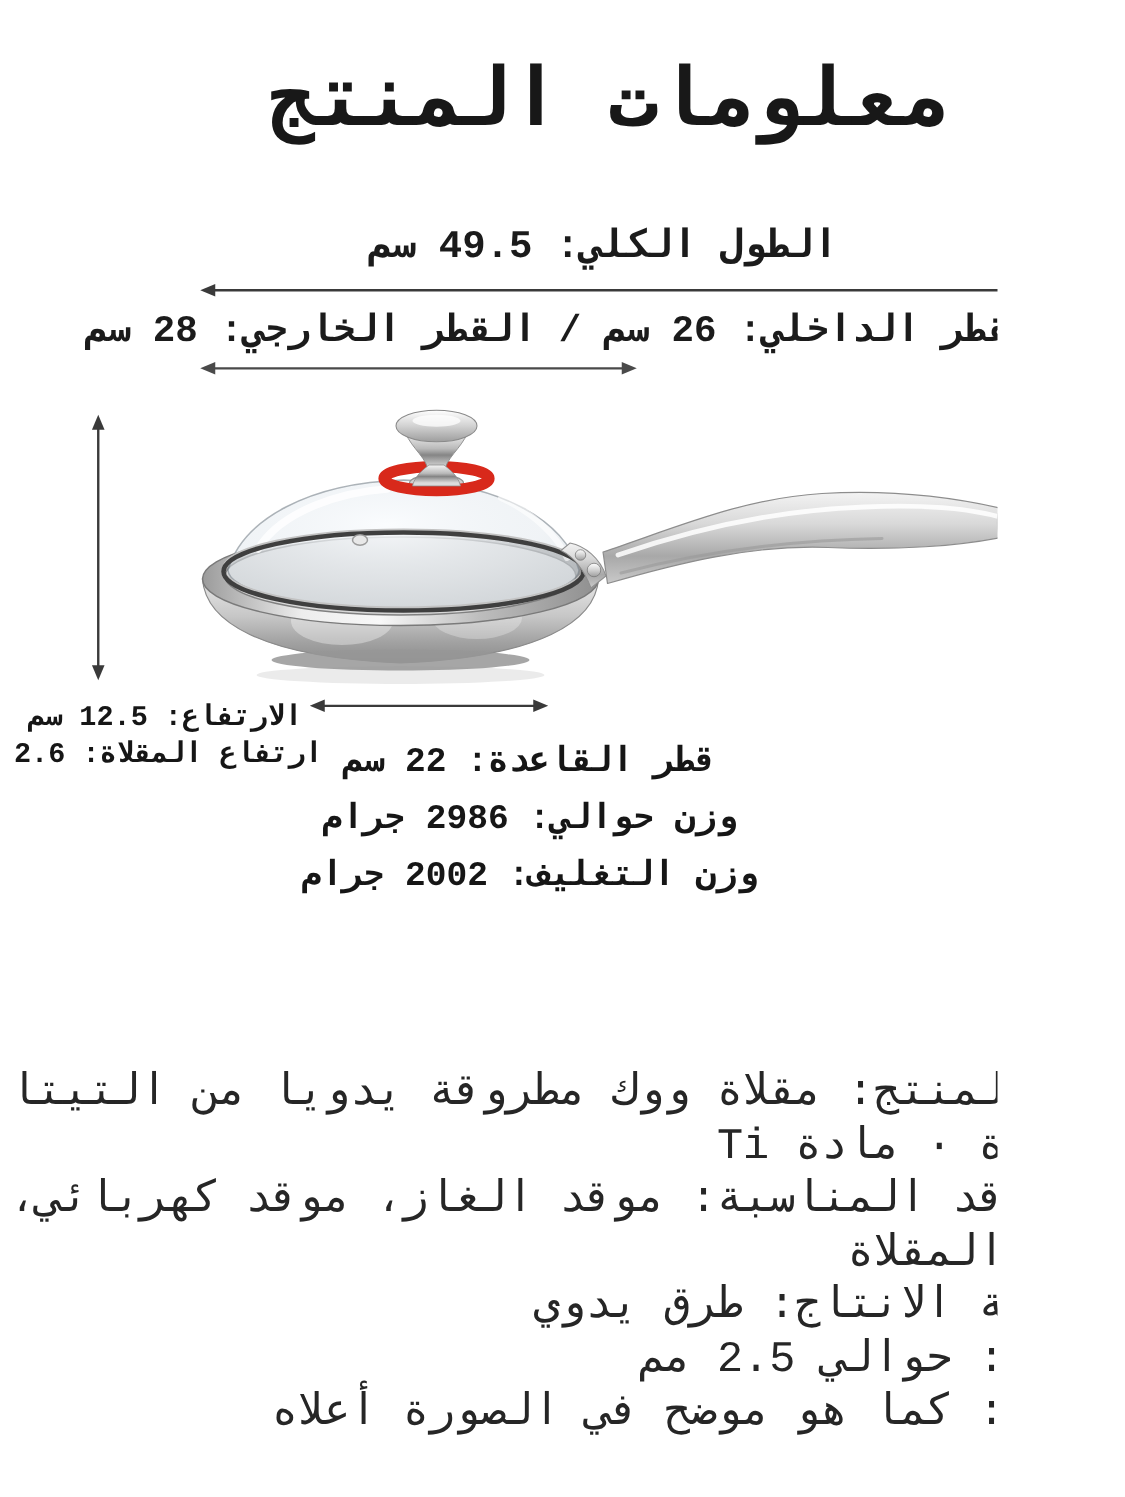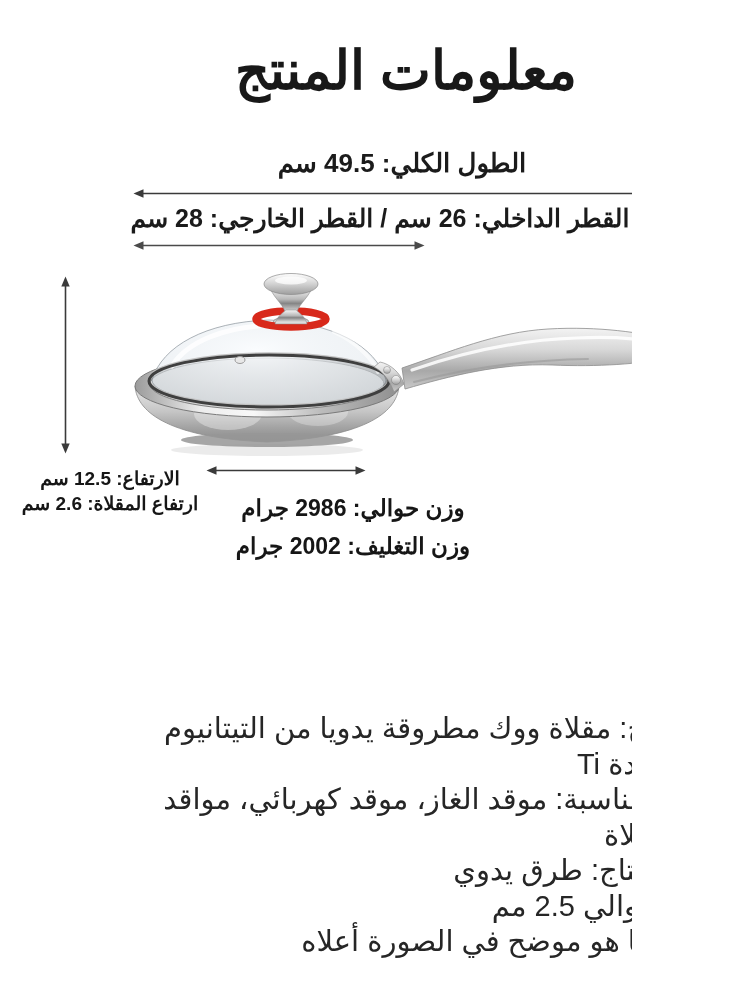--- a/index.html
+++ b/index.html
@@ -1,20 +1,21 @@
 <!DOCTYPE html>
 <html lang="ar"><head>
 <meta charset="utf-8">
 <style>
   html,body{margin:0;padding:0;background:#fff;}
   #page{
     position:relative;width:632px;height:998px;background:#ffffff;
     overflow:hidden;
-    font-family:Liberation Sans, sans-serif;
+    font-family:Liberation Mono, monospace;
     color:#1a1a1a;
+    padding-left:33px;
   }
   .abs{position:absolute;}
   .center-line{position:absolute;left:0;width:750px;text-align:center;}
   .page-title{
     top:24px;font-size:54px;font-weight:800;line-height:92px;color:#181818;
     transform:translateX(31px);letter-spacing:-1px;
   }
   .dim-label{font-weight:700;color:#1b1b1b;white-space:nowrap;}
   .label-total{top:148px;font-size:26px;transform:translateX(27px);}
   .label-diam{top:204px;font-size:25px;transform:translateX(5px);}
@@ -153,20 +154,21 @@
       <polygon points="159.5,6.5 149.5,2.3 149.5,10.7" fill="#3a3a3a"></polygon>
     </svg>
   </div>
 
   <div class="abs left-labels">
     <div>الارتفاع: 12.5 سم</div>
     <div>ارتفاع المقلاة: 2.6 سم</div>
   </div>
 
   <div class="abs weights">
+    <div>قطر القاعدة: 22 سم</div>
     <div>وزن حوالي: 2986 جرام</div>
     <div>وزن التغليف: 2002 جرام</div>
   </div>
 
   <div class="abs details">
 
       <div class="detail-line">اسم المنتج: مقلاة ووك مطروقة يدويا من التيتانيوم</div>
 
       <div class="detail-line">المادة · مادة Ti</div>
 

